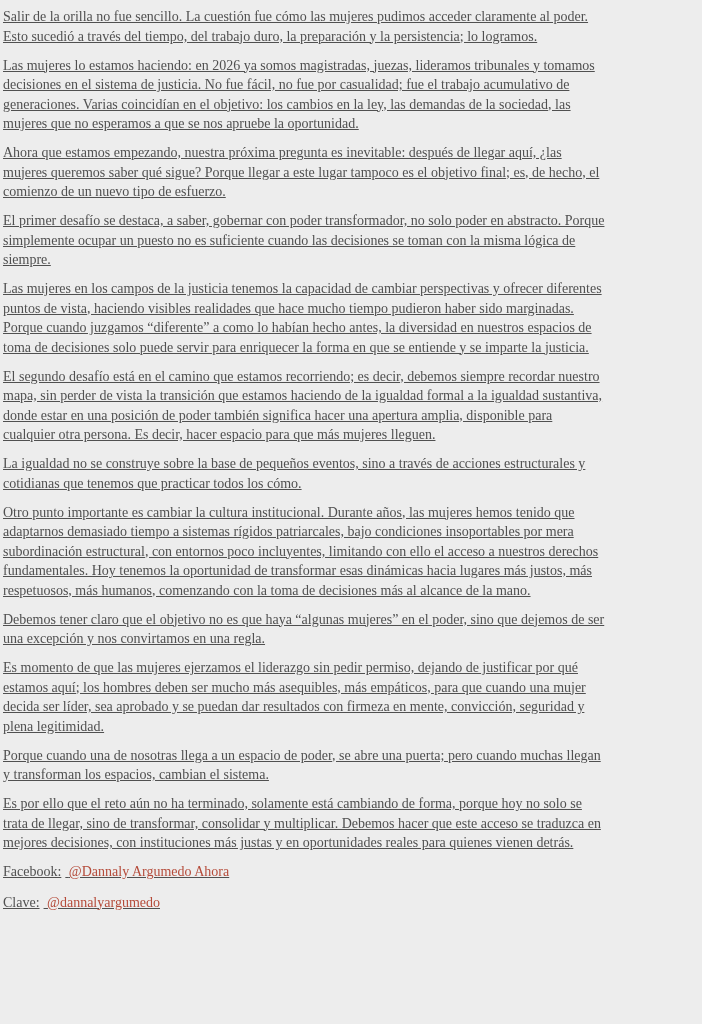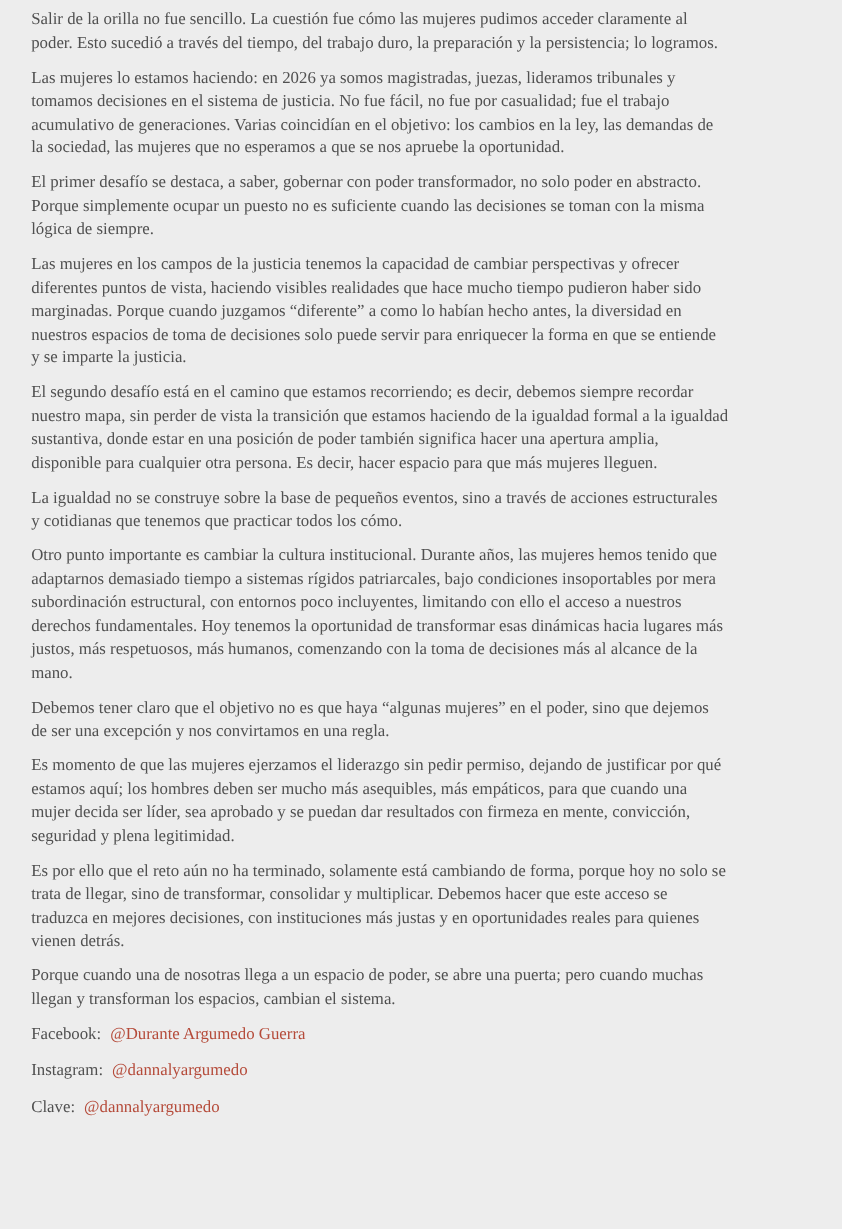--- a/index.html
+++ b/index.html
@@ -14,22 +14,23 @@
     height: 1024px;
     overflow: hidden;
     background: var(--bg);
     font-family: "Liberation Serif", "DejaVu Serif", serif;
     font-size: 14px;
     line-height: 19.5px;
     color: var(--text);
     -webkit-font-smoothing: antialiased;
   }
   main.article {
-    padding: 7px 13px 0 26px;
+    padding: 7px 13px 0 3px;
     width: 620px;
+    text-decoration: underline;
   }
   p.para {
     margin: 0 0 9.5px 0;
     text-align: left;
   }
   p.social-line {
     margin: 0 0 11px 0;
   }
   .social-label {
     color: var(--text);
@@ -41,30 +42,30 @@
     cursor: pointer;
   }
 </style>
 </head>
 <body>
 
 <main class="article">
 
   <p class="para">Salir de la orilla no fue sencillo. La cuestión fue cómo las mujeres pudimos acceder claramente al poder. Esto sucedió a través del tiempo, del trabajo duro, la preparación y la persistencia; lo logramos.</p>
   <p class="para">Las mujeres lo estamos haciendo: en 2026 ya somos magistradas, juezas, lideramos tribunales y tomamos decisiones en el sistema de justicia. No fue fácil, no fue por casualidad; fue el trabajo acumulativo de generaciones. Varias coincidían en el objetivo: los cambios en la ley, las demandas de la sociedad, las mujeres que no esperamos a que se nos apruebe la oportunidad.</p>
+  <p class="para">Ahora que estamos empezando, nuestra próxima pregunta es inevitable: después de llegar aquí, ¿las mujeres queremos saber qué sigue? Porque llegar a este lugar tampoco es el objetivo final; es, de hecho, el comienzo de un nuevo tipo de esfuerzo.</p>
   <p class="para">El primer desafío se destaca, a saber, gobernar con poder transformador, no solo poder en abstracto. Porque simplemente ocupar un puesto no es suficiente cuando las decisiones se toman con la misma lógica de siempre.</p>
   <p class="para">Las mujeres en los campos de la justicia tenemos la capacidad de cambiar perspectivas y ofrecer diferentes puntos de vista, haciendo visibles realidades que hace mucho tiempo pudieron haber sido marginadas. Porque cuando juzgamos “diferente” a como lo habían hecho antes, la diversidad en nuestros espacios de toma de decisiones solo puede servir para enriquecer la forma en que se entiende y se imparte la justicia.</p>
   <p class="para">El segundo desafío está en el camino que estamos recorriendo; es decir, debemos siempre recordar nuestro mapa, sin perder de vista la transición que estamos haciendo de la igualdad formal a la igualdad sustantiva, donde estar en una posición de poder también significa hacer una apertura amplia, disponible para cualquier otra persona. Es decir, hacer espacio para que más mujeres lleguen.</p>
   <p class="para">La igualdad no se construye sobre la base de pequeños eventos, sino a través de acciones estructurales y cotidianas que tenemos que practicar todos los cómo.</p>
   <p class="para">Otro punto importante es cambiar la cultura institucional. Durante años, las mujeres hemos tenido que adaptarnos demasiado tiempo a sistemas rígidos patriarcales, bajo condiciones insoportables por mera subordinación estructural, con entornos poco incluyentes, limitando con ello el acceso a nuestros derechos fundamentales. Hoy tenemos la oportunidad de transformar esas dinámicas hacia lugares más justos, más respetuosos, más humanos, comenzando con la toma de decisiones más al alcance de la mano.</p>
   <p class="para">Debemos tener claro que el objetivo no es que haya “algunas mujeres” en el poder, sino que dejemos de ser una excepción y nos convirtamos en una regla.</p>
   <p class="para">Es momento de que las mujeres ejerzamos el liderazgo sin pedir permiso, dejando de justificar por qué estamos aquí; los hombres deben ser mucho más asequibles, más empáticos, para que cuando una mujer decida ser líder, sea aprobado y se puedan dar resultados con firmeza en mente, convicción, seguridad y plena legitimidad.</p>
+  <p class="para">Porque cuando una de nosotras llega a un espacio de poder, se abre una puerta; pero cuando muchas llegan y transforman los espacios, cambian el sistema.</p>
   <p class="para">Es por ello que el reto aún no ha terminado, solamente está cambiando de forma, porque hoy no solo se trata de llegar, sino de transformar, consolidar y multiplicar. Debemos hacer que este acceso se traduzca en mejores decisiones, con instituciones más justas y en oportunidades reales para quienes vienen detrás.</p>
-  <p class="para">Porque cuando una de nosotras llega a un espacio de poder, se abre una puerta; pero cuando muchas llegan y transforman los espacios, cambian el sistema.</p>
 
-  <p class="para social-line"><span class="social-label">Facebook:</span> <a class="social-handle">@Durante Argumedo Guerra</a></p>
+  <p class="para social-line"><span class="social-label">Facebook:</span> <a class="social-handle">@Dannaly Argumedo Ahora</a></p>
 
-  <p class="para social-line"><span class="social-label">Instagram:</span> <a class="social-handle">@dannalyargumedo</a></p>
 
   <p class="para social-line"><span class="social-label">Clave:</span> <a class="social-handle">@dannalyargumedo</a></p>
 
 
 </main>
 
 </body></html>

